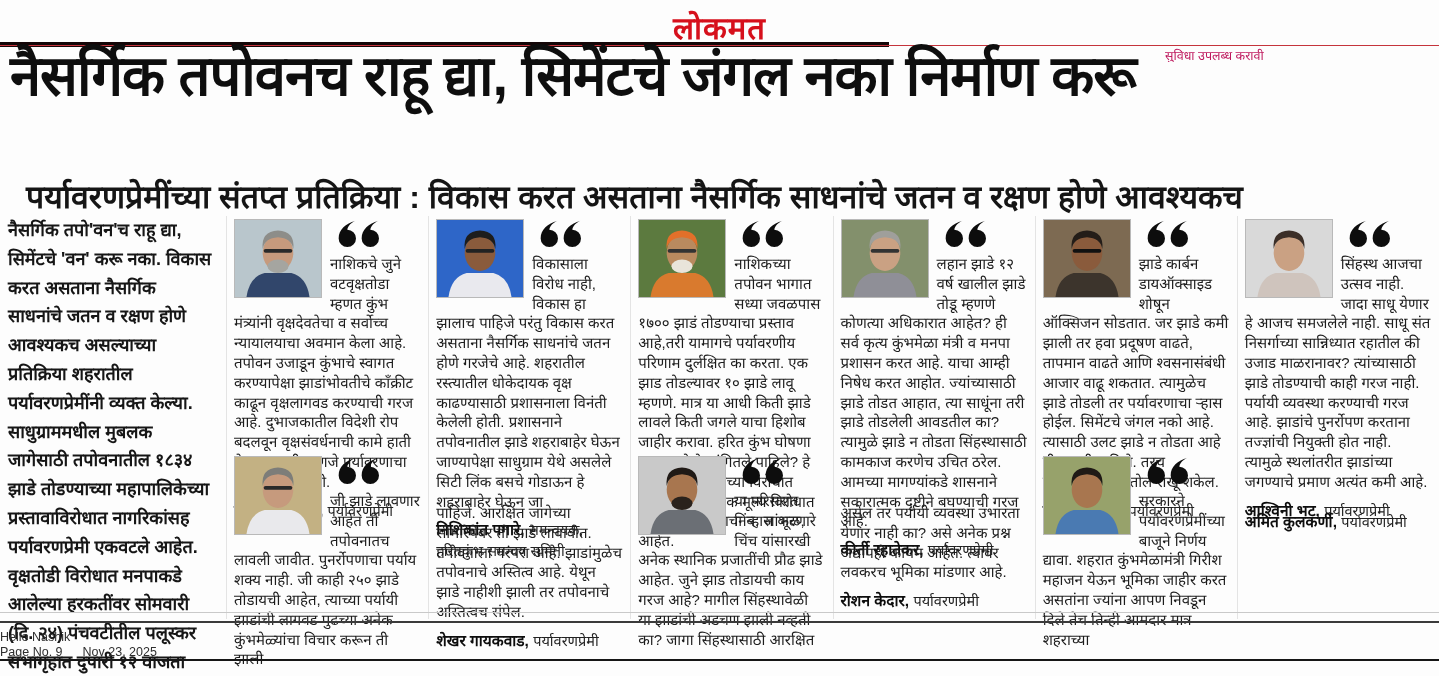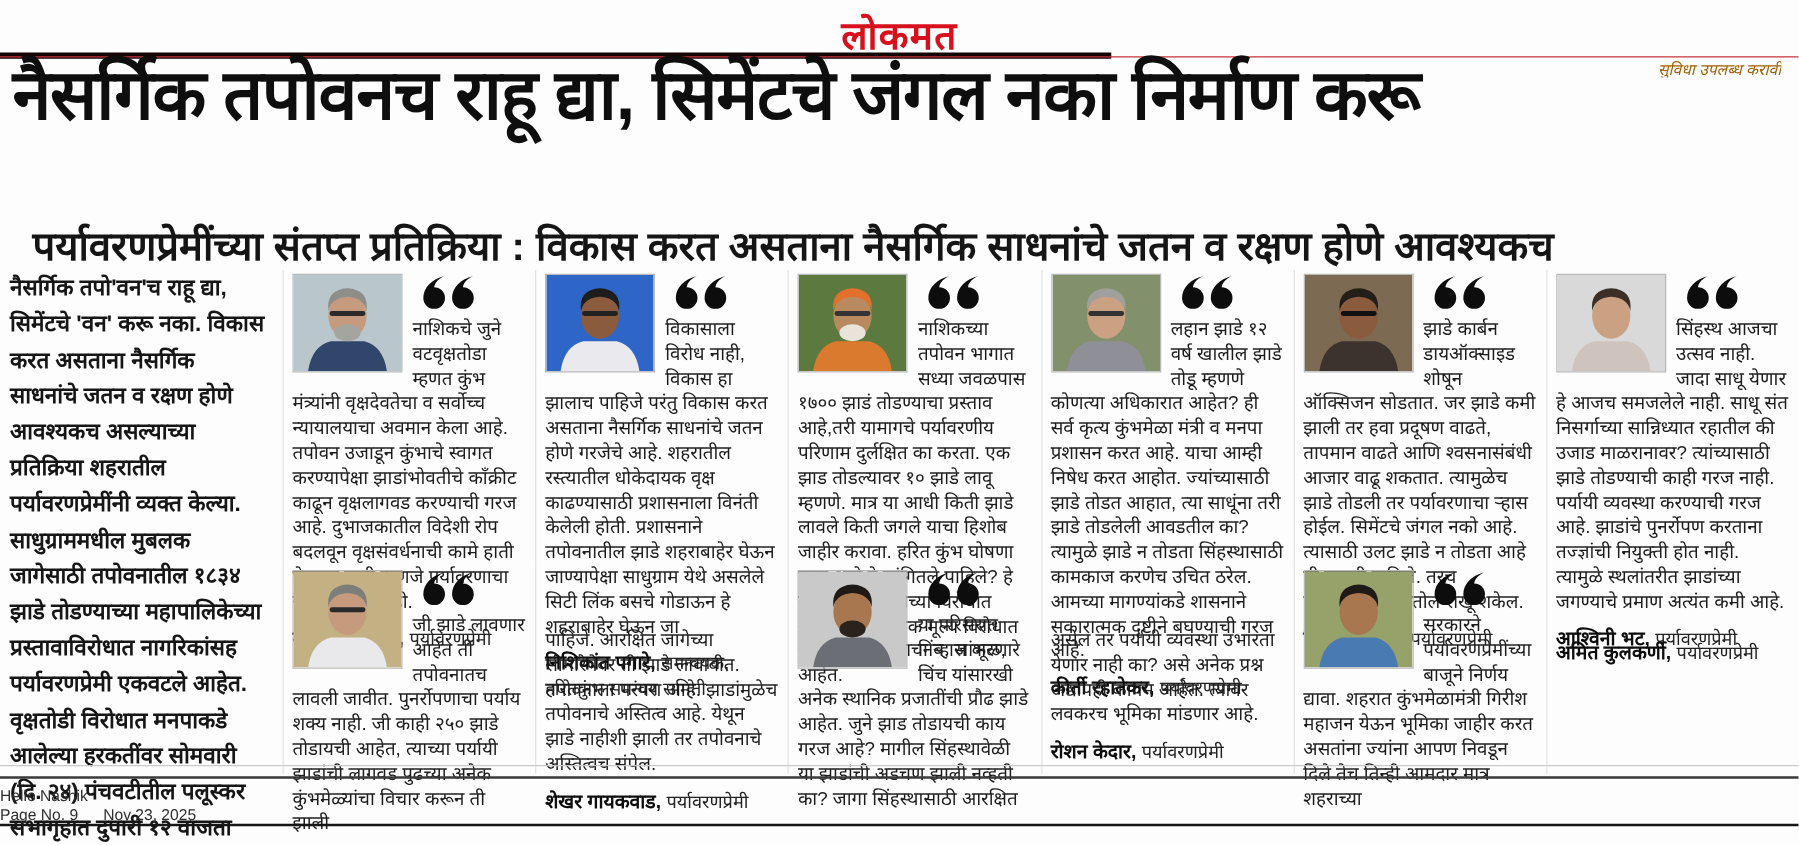--- a/index.html
+++ b/index.html
@@ -3,21 +3,21 @@
 <meta charset="utf-8">
 <style>
   html,body{margin:0;padding:0;}
   body{width:1439px;height:676px;background:#fdfdfd;font-family:"Liberation Sans","DejaVu Sans",sans-serif;color:#111;overflow:hidden;}
   .page{position:relative;width:1439px;height:656px;background:#fdfdfd;}
   
   .masthead{position:absolute;top:6px;left:0;width:100%;text-align:center;}
   .logo{display:inline-block;color:#d6101c;font-weight:bold;font-size:31px;letter-spacing:1px;font-family:"DejaVu Sans",sans-serif;}
   .rule-red{position:absolute;top:45px;left:0;width:1439px;height:1px;background:#c5343c;}
   .rule-black{position:absolute;top:42px;left:0;width:889px;height:5px;background:#140607;}
-  .side-note{position:absolute;top:47px;left:1165px;width:260px;height:15px;overflow:hidden;text-align:right;font-size:12.5px;color:#a16207;white-space:nowrap;font-style:italic;}
+  .side-note{position:absolute;top:47px;left:1165px;width:260px;height:15px;overflow:hidden;text-align:left;font-size:12.5px;color:#be185d;white-space:nowrap;}
   
   .headline{position:absolute;top:40px;left:10px;width:1420px;font-size:56px;line-height:1.28;font-weight:800;color:#0e0e0e;letter-spacing:-1px;}
   .subheadline{position:absolute;top:158px;left:10px;width:1420px;font-size:32px;font-weight:700;color:#151515;}
   
   .content{position:absolute;top:216px;left:8px;width:1423px;display:grid;grid-template-columns:210px repeat(6,1fr);grid-template-rows:237px 166px;column-gap:8px;}
   .intro{grid-row:1 / span 2;font-size:18px;line-height:1.6;font-weight:600;color:#161616;padding-right:4px;}
   .qcell{border-left:1px solid #e4e4e4;padding-left:7px;position:relative;overflow:visible;}
   .qcell.cont{padding-top:50px;}
   .photo{float:left;width:88px;height:79px;margin:3px 8px 3px 0;border:1px solid #b9b9b9;box-sizing:border-box;}
   .photo svg{display:block;width:100%;height:100%;}

